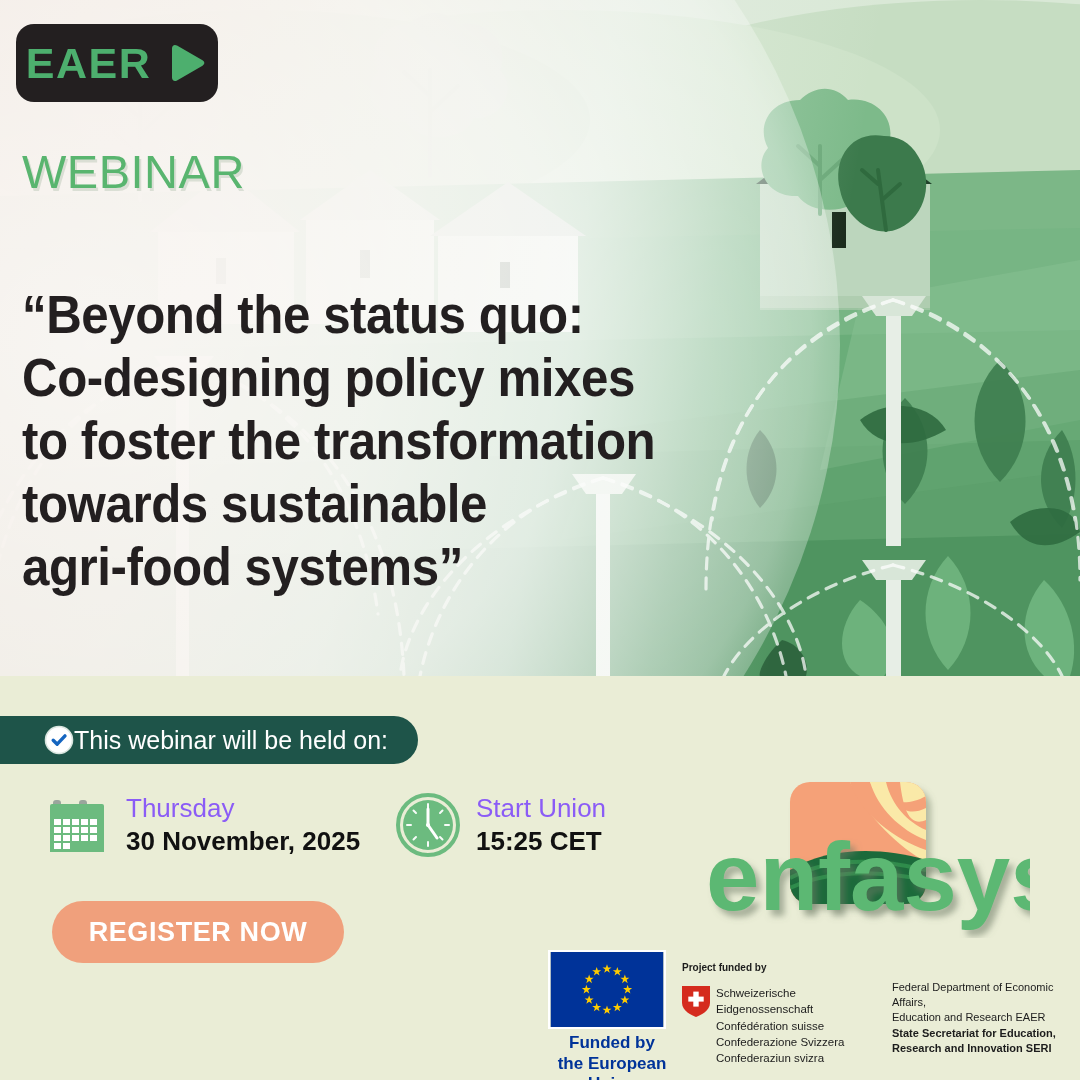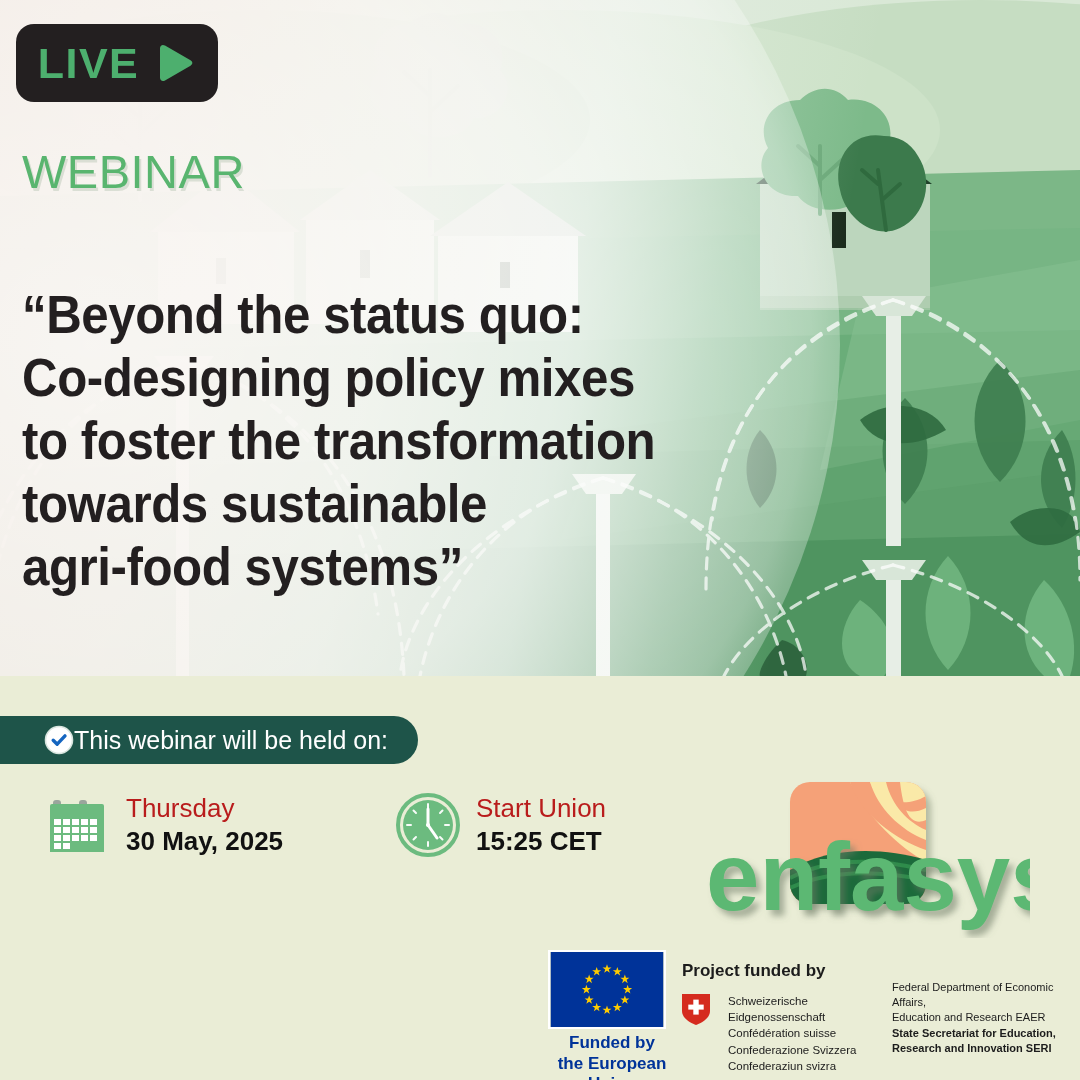--- a/index.html
+++ b/index.html
@@ -104,21 +104,21 @@
   .held-text { color:#ffffff; font-size:25px; line-height:1; }
 
   
   .meta-row { position:absolute; left:0; top:793px; width:700px; height:96px; }
   .meta-item { position:absolute; display:flex; align-items:center; gap:16px; }
   .meta-item.date { left:48px; top:0; }
   .meta-item.time { left:396px; top:0; }
   .cal-icon { width:62px; height:62px; display:block; flex:none; }
   .clock-icon { width:64px; height:64px; display:block; flex:none; }
   .meta-lines { display:flex; flex-direction:column; justify-content:center; gap:2px; }
-  .meta-top { font-size:26px; color:#b91c1c; line-height:1.18; }
+  .meta-top { font-size:26px; color:#8b5cf6; line-height:1.18; }
   .meta-bottom { font-size:26px; font-weight:bold; color:#111; line-height:1.18; }
 
   
   .register-btn {
     position:absolute; left:52px; top:901px;
     width:292px; height:62px;
     background:#f0a07c;
     border:none;
     border-radius:31px;
     color:#ffffff;
@@ -138,22 +138,22 @@
   .eu-flag { width:118px; height:79px; display:block; border:2px solid #fff; }
   .eu-caption {
     margin-top:4px;
     text-align:center;
     color:#003399;
     font-size:17px; font-weight:bold; line-height:1.22;
     white-space:pre-line;
   }
 
   .swiss-block { position:absolute; left:134px; top:12px; width:200px; }
-  .swiss-head { font-size:17px; font-weight:bold; color:#1c1c1c; line-height:1.1; margin-bottom:12px; }
-  .swiss-row { display:flex; gap:18px; align-items:flex-start; }
+  .swiss-head { font-size:10px; font-weight:bold; color:#1c1c1c; line-height:1.1; margin-bottom:12px; }
+  .swiss-row { display:flex; gap:6px; align-items:flex-start; }
   .swiss-shield { width:28px; height:31px; display:block; flex:none; margin-top:1px; }
   .swiss-langs { font-size:11.5px; color:#1c1c1c; line-height:1.42; white-space:pre-line; }
 
   .seri-block { position:absolute; left:344px; top:30px; width:190px; }
   .seri-reg { font-size:11px; color:#1c1c1c; line-height:1.38; white-space:pre-line; }
   .seri-bold { font-size:11px; color:#1c1c1c; font-weight:bold; line-height:1.38; white-space:pre-line; }
 </style>
 </head>
 <body>
 
@@ -277,21 +277,21 @@
             <path d="M183 360 C 26 414, -32 540, -38 676"></path>
           </g>
         </g>
       </svg>
     </div>
 
     <div class="warm-wash"></div>
     <div class="light-sweep"></div>
 
     <div class="live-badge">
-      <span class="live-text">LIVE</span>
+      <span class="live-text">EAER</span>
       <svg class="play-icon" viewBox="0 0 42 40">
         <path d="M6 5.5 C6 2.5 8.5 1 11 2.6 L36.5 17.3 C39 18.9 39 21.1 36.5 22.7 L11 37.4 C8.5 39 6 37.5 6 34.5 Z" fill="#4daf6e"></path>
       </svg>
     </div>
 
     <div class="webinar">WEBINAR</div>
 
     <div class="title">“Beyond the status quo:
 Co-designing policy mixes
 to foster the transformation
@@ -333,21 +333,21 @@
             <rect x="15" y="41" width="7" height="6"></rect>
           <rect x="24" y="41" width="7" height="6"></rect>
             <rect x="33" y="41" width="7" height="6"></rect>
           <rect x="42" y="41" width="7" height="6"></rect>
           <rect x="6" y="49" width="7" height="6"></rect>
             <rect x="15" y="49" width="7" height="6"></rect>
         </g>
       </svg>
       <div class="meta-lines">
         <span class="meta-top">Thursday</span>
-        <span class="meta-bottom">30 May, 2025</span>
+        <span class="meta-bottom">30 November, 2025</span>
       </div>
     </div>
 
     <div class="meta-item time">
       <svg class="clock-icon" viewBox="0 0 64 64">
         <circle cx="32" cy="32" r="30" fill="none" stroke="#6cbb7f" stroke-width="4"></circle>
         <circle cx="32" cy="32" r="25" fill="#6cbb7f"></circle>
         <g stroke="#ffffff" stroke-width="2" stroke-linecap="round" opacity="0.95">
           <line x1="32" y1="11" x2="32" y2="15"></line>
           <line x1="32" y1="49" x2="32" y2="53"></line>
@@ -362,20 +362,21 @@
         <line x1="32" y1="32" x2="41" y2="45" stroke="#ffffff" stroke-width="3" stroke-linecap="round"></line>
         <circle cx="32" cy="32" r="2" fill="#ffffff"></circle>
       </svg>
       <div class="meta-lines">
         <span class="meta-top">Start Union</span>
         <span class="meta-bottom">15:25 CET</span>
       </div>
     </div>
   </div>
 
+  <button class="register-btn">REGISTER NOW</button>
 
   <div class="logo">
     <svg viewBox="0 0 330 160" xmlns="http://www.w3.org/2000/svg">
       <defs>
         <clipPath id="markclip">
           <rect x="90" y="4" width="136" height="122" rx="20" ry="20"></rect>
         </clipPath>
         <filter id="wshadow" x="-20%" y="-20%" width="150%" height="160%">
           <feDropShadow dx="5" dy="6" stdDeviation="3.4" flood-color="#6d7a63" flood-opacity="0.55"></feDropShadow>
         </filter>

